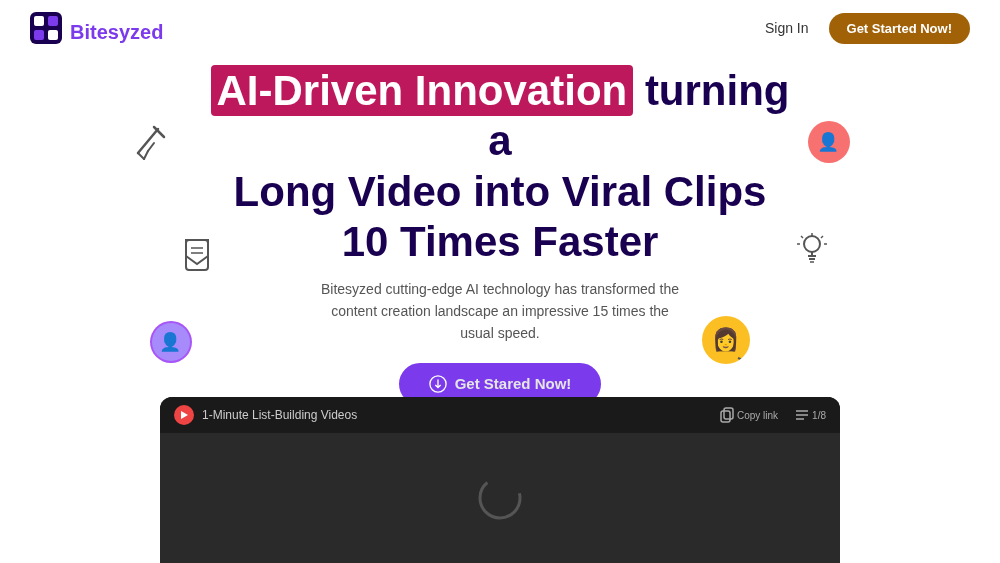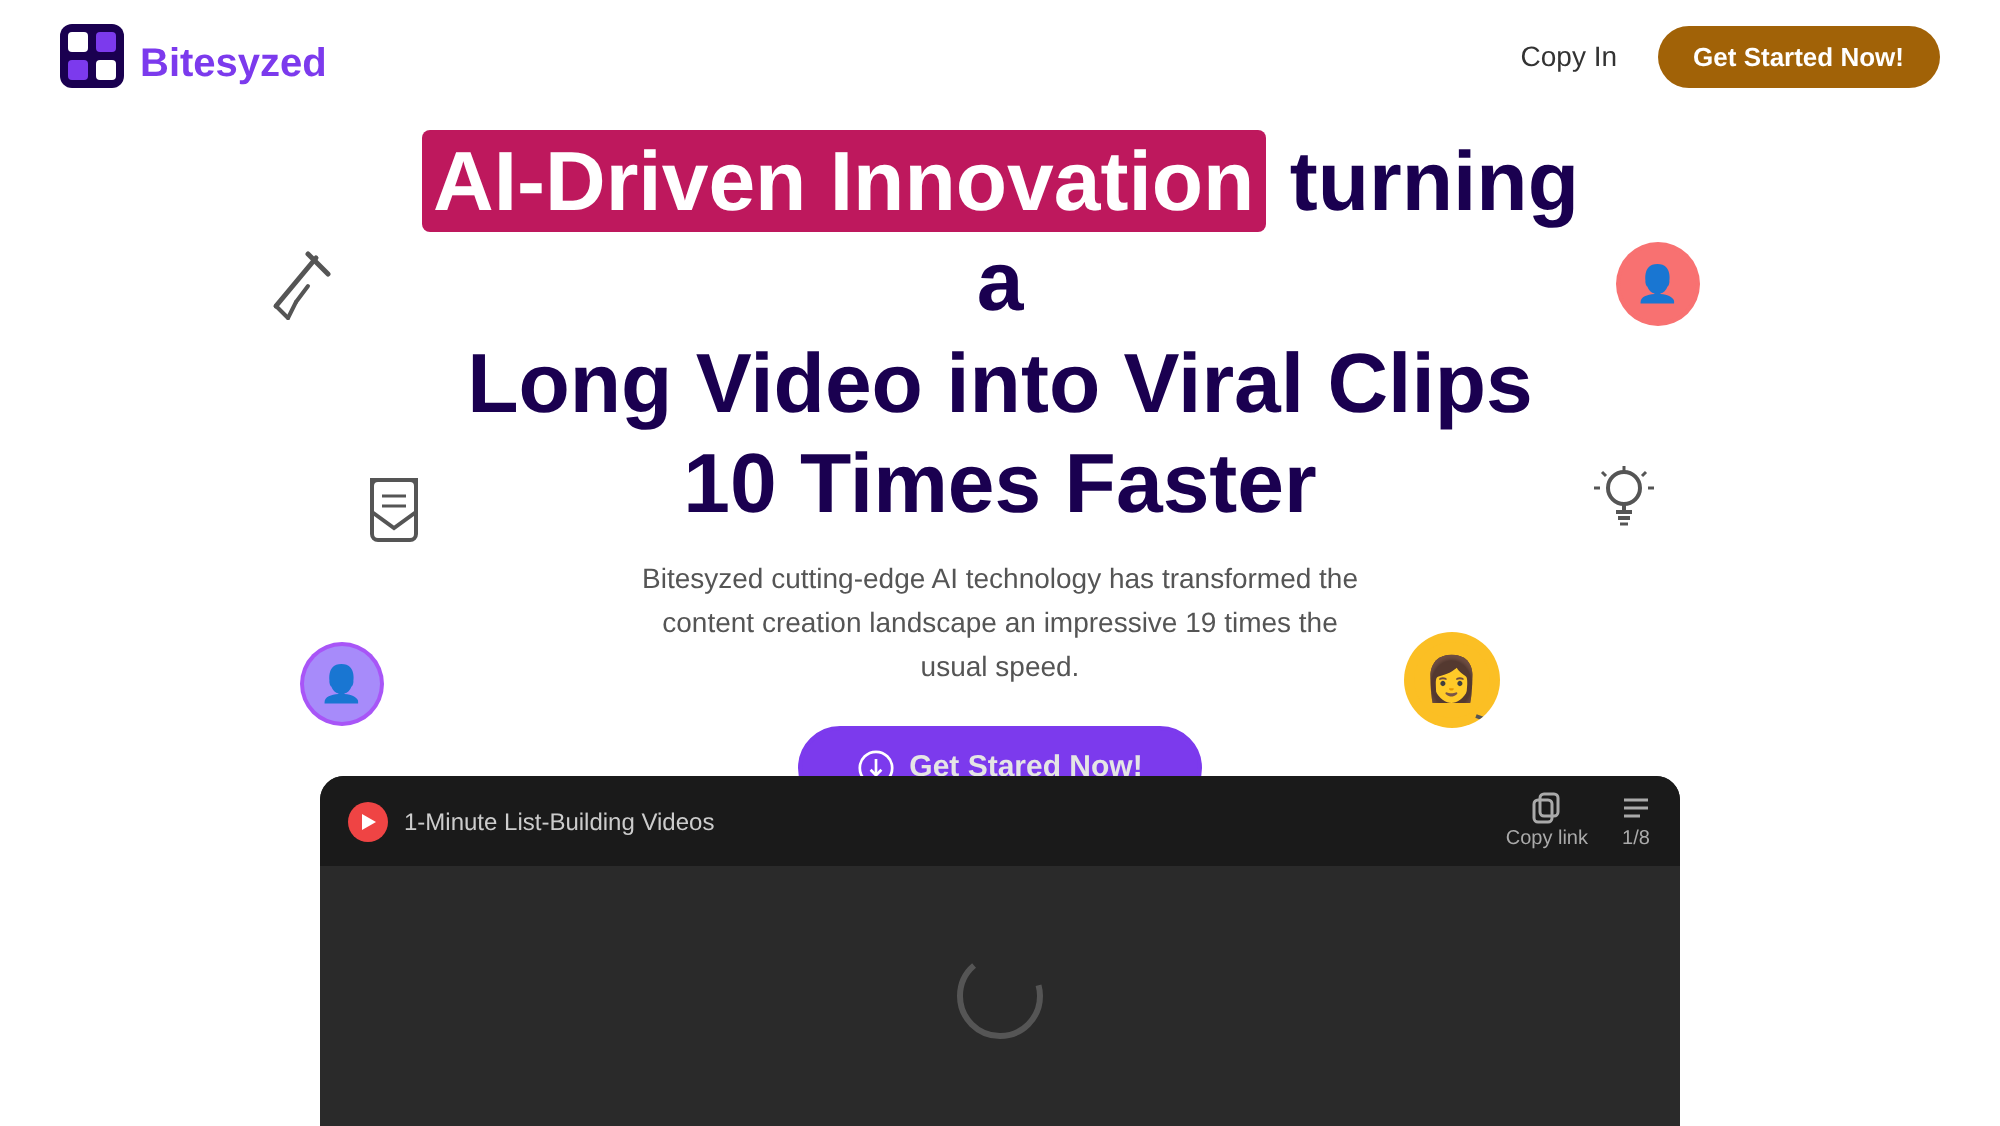--- a/index.html
+++ b/index.html
@@ -198,21 +198,20 @@
       color: #ccc;
       font-size: 12px;
     }
     .video-controls-right {
       display: flex;
       align-items: center;
       gap: 16px;
     }
     .video-control-item {
       display: flex;
-      flex-direction: column;
       align-items: center;
       gap: 2px;
       cursor: pointer;
     }
     .video-control-item span {
       color: #aaa;
       font-size: 10px;
     }
     .video-body {
       background: #2a2a2a;
@@ -256,21 +255,21 @@
     <svg class="logo-icon" viewBox="0 0 32 32" fill="none">
       <rect width="32" height="32" rx="6" fill="#1a0050"></rect>
       <rect x="4" y="4" width="10" height="10" rx="2" fill="white"></rect>
       <rect x="18" y="4" width="10" height="10" rx="2" fill="#7c3aed"></rect>
       <rect x="4" y="18" width="10" height="10" rx="2" fill="#7c3aed"></rect>
       <rect x="18" y="18" width="10" height="10" rx="2" fill="white"></rect>
     </svg>
     <span class="logo-text">Bitesyzed</span>
   </div>
   <div class="nav-right">
-    <a class="sign-in-link">Copy In</a>
+    <a class="sign-in-link">Sign In</a>
     <button class="get-started-btn-nav">Get Started Now!</button>
   </div>
 </nav>
 
 <section class="hero">
 
   <div class="float-pencil">
     <svg width="40" height="40" viewBox="0 0 40 40" fill="none">
       <line x1="8" y1="32" x2="28" y2="8" stroke="#555" stroke-width="2.5" stroke-linecap="round"></line>
       <line x1="24" y1="6" x2="34" y2="16" stroke="#555" stroke-width="2.5" stroke-linecap="round"></line>
@@ -322,21 +321,21 @@
       <line x1="4" y1="4" x2="20" y2="10" stroke="#555" stroke-width="2"></line>
       <line x1="4" y1="10" x2="16" y2="16" stroke="#555" stroke-width="2"></line>
     </svg>
   </div>
 
   <h1 class="hero-title">
     <span class="highlight">AI-Driven Innovation</span>
     <span> turning a<br>Long Video into Viral Clips<br>10 Times Faster</span>
   </h1>
 
-  <p class="hero-subtitle">Bitesyzed cutting-edge AI technology has transformed the content creation landscape an impressive 19 times the usual speed.</p>
+  <p class="hero-subtitle">Bitesyzed cutting-edge AI technology has transformed the content creation landscape an impressive 15 times the usual speed.</p>
 
   <button class="get-started-btn-hero">
     <svg class="download-icon" viewBox="0 0 20 20" fill="none">
       <circle cx="10" cy="10" r="9" stroke="white" stroke-width="1.5" fill="none"></circle>
       <line x1="10" y1="5" x2="10" y2="13" stroke="white" stroke-width="1.5"></line>
       <polyline points="7,11 10,14 13,11" stroke="white" stroke-width="1.5" fill="none" stroke-linejoin="round"></polyline>
     </svg>
     <span>Get Stared Now!</span>
   </button>
 </section>

